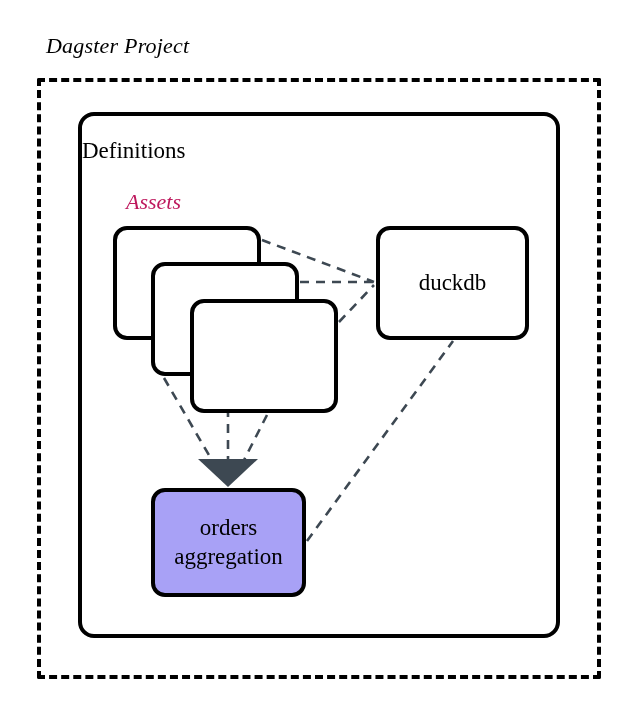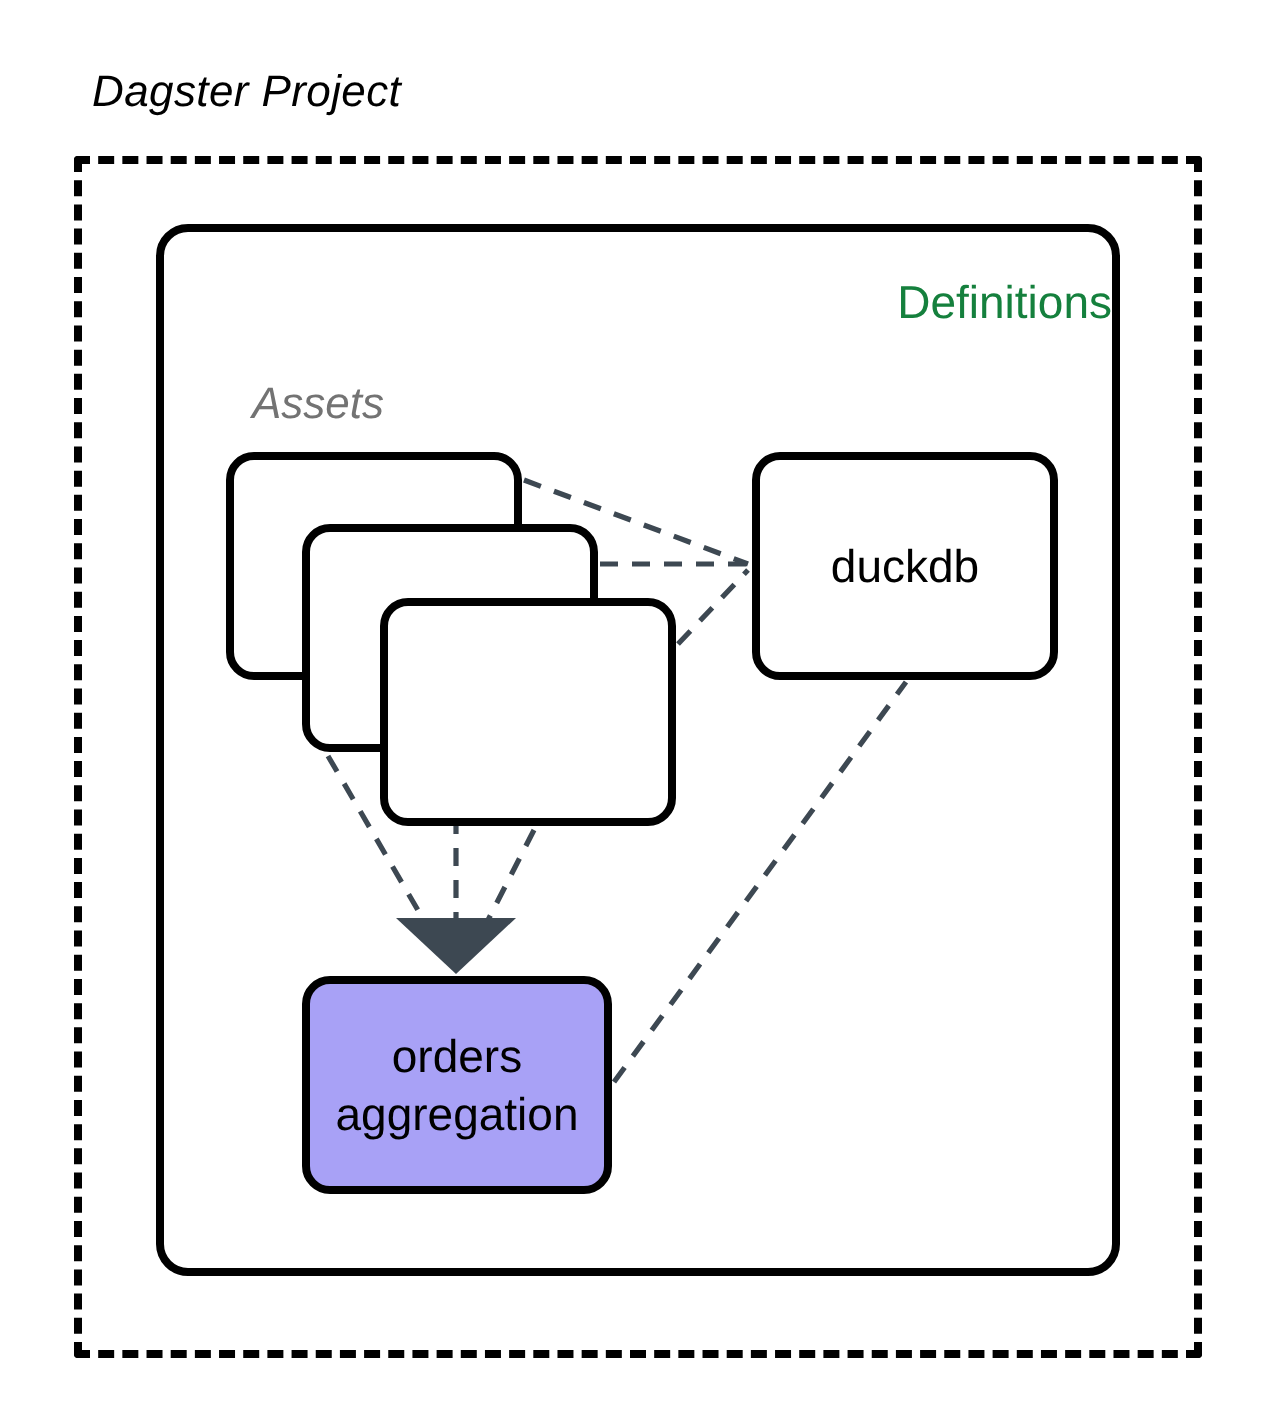--- a/index.html
+++ b/index.html
@@ -15,20 +15,21 @@
     overflow: hidden;
     position: relative;
   }
 
   #diagram {
     position: absolute;
     left: 0;
     top: 0;
     width: 638px;
     height: 713px;
+    font-family: Liberation Serif, serif;
   }
 
   
   .project-title {
     position: absolute;
     left: 46px;
     top: 33px;
     font-size: 22px;
     font-style: italic;
     color: #000000;
@@ -57,31 +58,31 @@
     height: 526px;
     border: 4px solid #000000;
     border-radius: 16px;
     background: #ffffff;
   }
   .definitions-title {
     position: absolute;
     left: 0;
     top: 22px;
     width: 100%;
-    text-align: right;
+    text-align: left;
     font-size: 23px;
-    color: #15803d;
+    color: #000000;
   }
 
   
   .group-label {
     position: absolute;
     font-size: 22px;
     font-style: italic;
-    color: #737373;
+    color: #be185d;
     white-space: nowrap;
   }
   .group-label.assets { left: 126px; top: 189px; }
   .group-label.resource { left: 389px; top: 189px; }
 
   
   .node {
     position: absolute;
     border: 4px solid #000000;
     border-radius: 14px;

